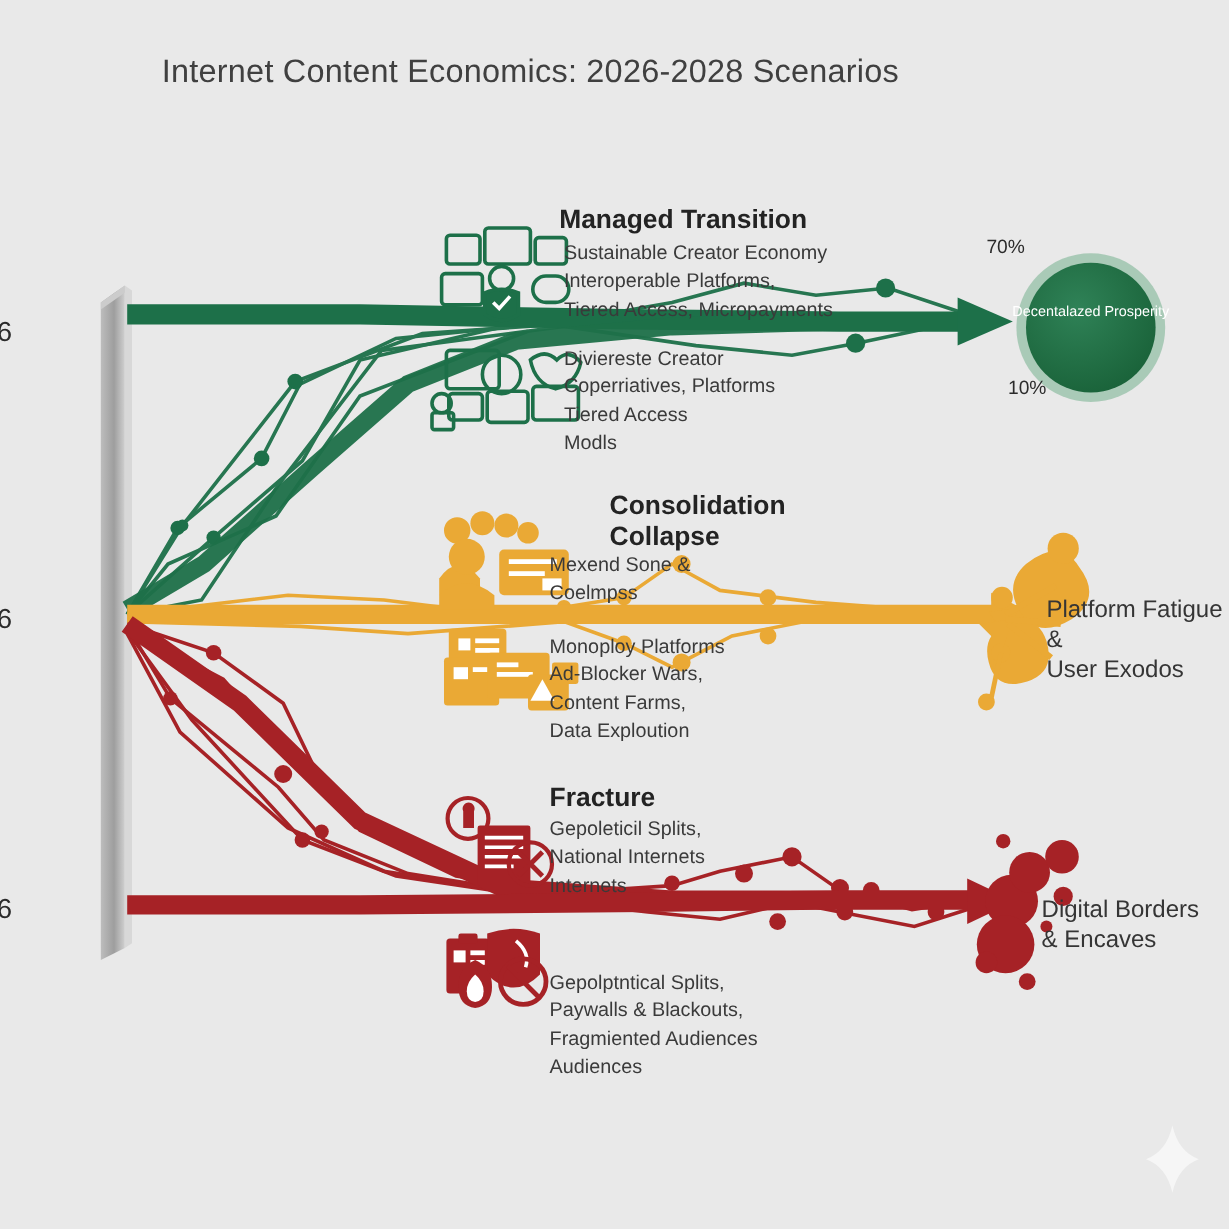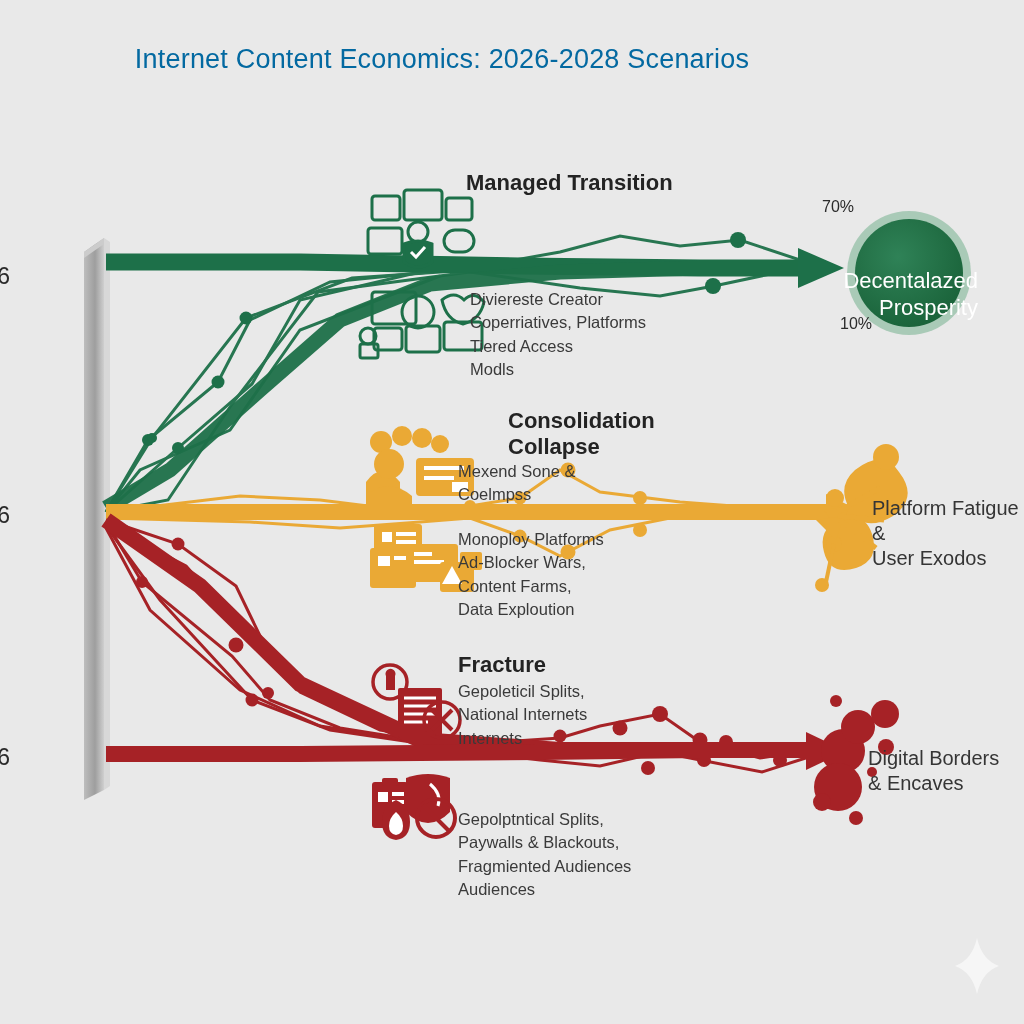--- a/index.html
+++ b/index.html
@@ -8,21 +8,21 @@
     background:#e9e9e9;
     font-family:"Liberation Sans", sans-serif;
     overflow:hidden;
     position:relative;
   }
   #stage{position:absolute;inset:0;}
   #vec{position:absolute;left:0;top:0;width:1024px;height:1024px;}
 
   .ttl{
     position:absolute;left:0;top:44px;width:884px;text-align:center;
-    font-size:27px;color:#0369a1;letter-spacing:.2px;font-weight:400;
+    font-size:27px;color:#404040;letter-spacing:.2px;font-weight:400;
   }
 
   .yearlbl{
     position:absolute;font-size:23px;color:#2a2a2a;text-align:right;
     width:120px;left:-110px;
   }
   .yr1{top:263px}.yr2{top:502px}.yr3{top:744px}
 
   .hdr{position:absolute;font-weight:bold;font-size:22px;color:#232323;line-height:1.16;}
   .hdr-green{left:466px;top:170px;}
@@ -35,22 +35,22 @@
   .y-top{left:458px;top:460px;}
   .y-bot{left:458px;top:528px;}
   .r-top{left:458px;top:680px;}
   .r-bot{left:458px;top:768px;margin-top:40px;}
 
   .pct{position:absolute;font-size:16px;color:#2b2b2b;}
   .pct-top{left:822px;top:198px;}
   .pct-bot{left:840px;top:315px;}
 
   .circ-lbl{
-    position:absolute;left:840px;top:268px;width:138px;text-align:right;
-    color:#fff;font-size:22px;line-height:1.22;
+    position:absolute;left:840px;top:252px;width:138px;text-align:center;
+    color:#fff;font-size:12px;line-height:1.22;
   }
   .out-lbl{position:absolute;font-size:20px;color:#353535;line-height:1.26;}
   .out-yellow{left:872px;top:496px;}
   .out-red{left:868px;top:746px;}
 </style>
 </head>
 <body>
 
 <div id="stage">
 
@@ -263,20 +263,25 @@
   <div class="ttl">Internet Content Economics: 2026-2028 Scenarios</div>
 
   <div class="yearlbl yr1">2026</div>
   <div class="yearlbl yr2">2026</div>
   <div class="yearlbl yr3">2026</div>
 
   <div class="hdr hdr-green">Managed Transition</div>
   <div class="hdr hdr-yellow">Consolidation Collapse</div>
   <div class="hdr hdr-red">Fracture</div>
 
+  <div class="blk g-top">
+    <div>Sustainable Creator Economy</div>
+    <div>Interoperable Platforms,</div>
+    <div>Tiered Access, Micropayments</div>
+  </div>
   <div class="blk g-bot">
     <div>Diviereste Creator</div>
     <div>Coperriatives, Platforms</div>
     <div>Tiered Access</div>
     <div>Modls</div>
   </div>
 
   <div class="blk y-top">
     <div>Mexend Sone &amp;</div>
     <div>Coelmpss</div>

